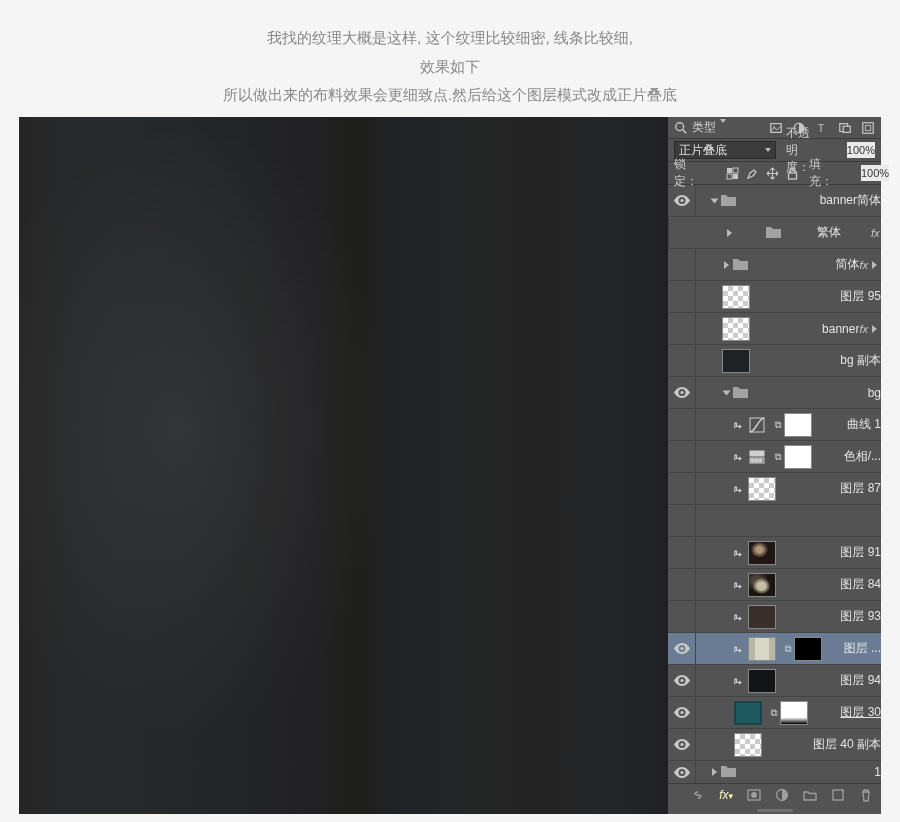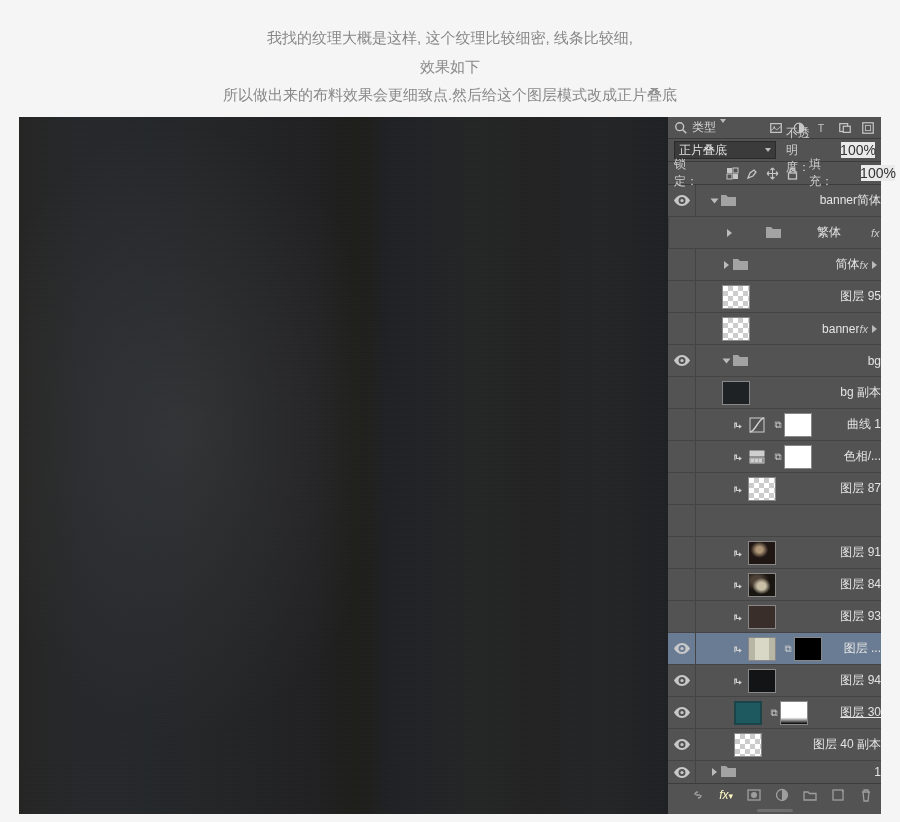--- a/index.html
+++ b/index.html
@@ -76,21 +76,21 @@
   .dropdown{
     flex:0 0 102px; height:18px;
     background:#3b3b3b; border:1px solid #2b2b2b;
     display:flex; align-items:center; justify-content:space-between;
     padding:0 4px; color:#e0e0e0;
   }
   .dd-arrow{ width:0; height:0; border-left:3px solid transparent; border-right:3px solid transparent; border-top:4px solid #bbb; }
   .num-box{
     width:34px; height:16px; background:#eaeaea; color:#333;
     display:flex; align-items:center; justify-content:center;
-    font-size:14px;
+    font-size:11px;
   }
   .lock-row .lk-icons{ display:flex; gap:7px; align-items:center; }
   .lk-icons svg{ width:13px; height:13px; fill:#c6c6c6; }
 
   
   .layers{ flex:1; overflow:hidden; border-bottom:1px solid #3c3c3c;}
   .layer-row{
     display:flex; align-items:center;
     height:32px;
     border-bottom:1px solid #444;
@@ -310,41 +310,41 @@
           <div class="eye-col"></div>
           <div style="display: flex; align-items: center; flex: 1 1 0%; height: 100%; padding-left: 4px;">
             <span class="ind ind2"></span>
             <span class="thumb trans"></span>
             <span class="lname">banner</span>
             <span class="fx">fx</span>
             <span class="tri-r"></span>
           </div>
         </div>
         <div class="layer-row">
+          <div class="eye-col"></div>
+          <div style="display: flex; align-items: center; flex: 1 1 0%; height: 100%; padding-left: 4px;">
+            <span class="ind ind2"></span>
+            <span class="thumb dark"></span>
+            <span class="lname">bg 副本</span>
+          </div>
+        </div>
+        <div class="layer-row">
           <div class="eye-col">
             <svg viewBox="0 0 16 11">
               <path d="M8 0C4 0 1 3.5 0 5.5 1 7.5 4 11 8 11s7-3.5 8-5.5C15 3.5 12 0 8 0Zm0 9A3.5 3.5 0 118 2a3.5 3.5 0 010 7Z"></path>
               <circle cx="8" cy="5.5" r="1.6"></circle>
             </svg>
           </div>
           <div style="display: flex; align-items: center; flex: 1 1 0%; height: 100%; padding-left: 4px;">
             <span class="ind ind2"></span>
             <span class="twisty open"></span>
             <span><svg class="folder-ic" viewBox="0 0 15 13">
                 <path d="M0 2h5l2 2h8v9H0Z" fill="#a3a3a3"></path>
               </svg></span>
             <span class="lname">bg</span>
-          </div>
-        </div>
-        <div class="layer-row">
-          <div class="eye-col"></div>
-          <div style="display: flex; align-items: center; flex: 1 1 0%; height: 100%; padding-left: 4px;">
-            <span class="ind ind2"></span>
-            <span class="thumb dark"></span>
-            <span class="lname">bg 副本</span>
           </div>
         </div>
         <div class="layer-row">
           <div class="eye-col"></div>
           <div style="display: flex; align-items: center; flex: 1 1 0%; height: 100%; padding-left: 4px;">
             <span class="ind ind3"></span>
             <span><svg class="clip-ic" viewBox="0 0 12 12" style="width:10px;height:10px;margin-right:4px">
                 <path d="M1 11 V5 H3 V9 H8 L6 7 M8 9 L6 11" stroke="#cfcfcf" fill="none" stroke-width="1.4"></path>
               </svg></span>
             <span class="adj-ic">

